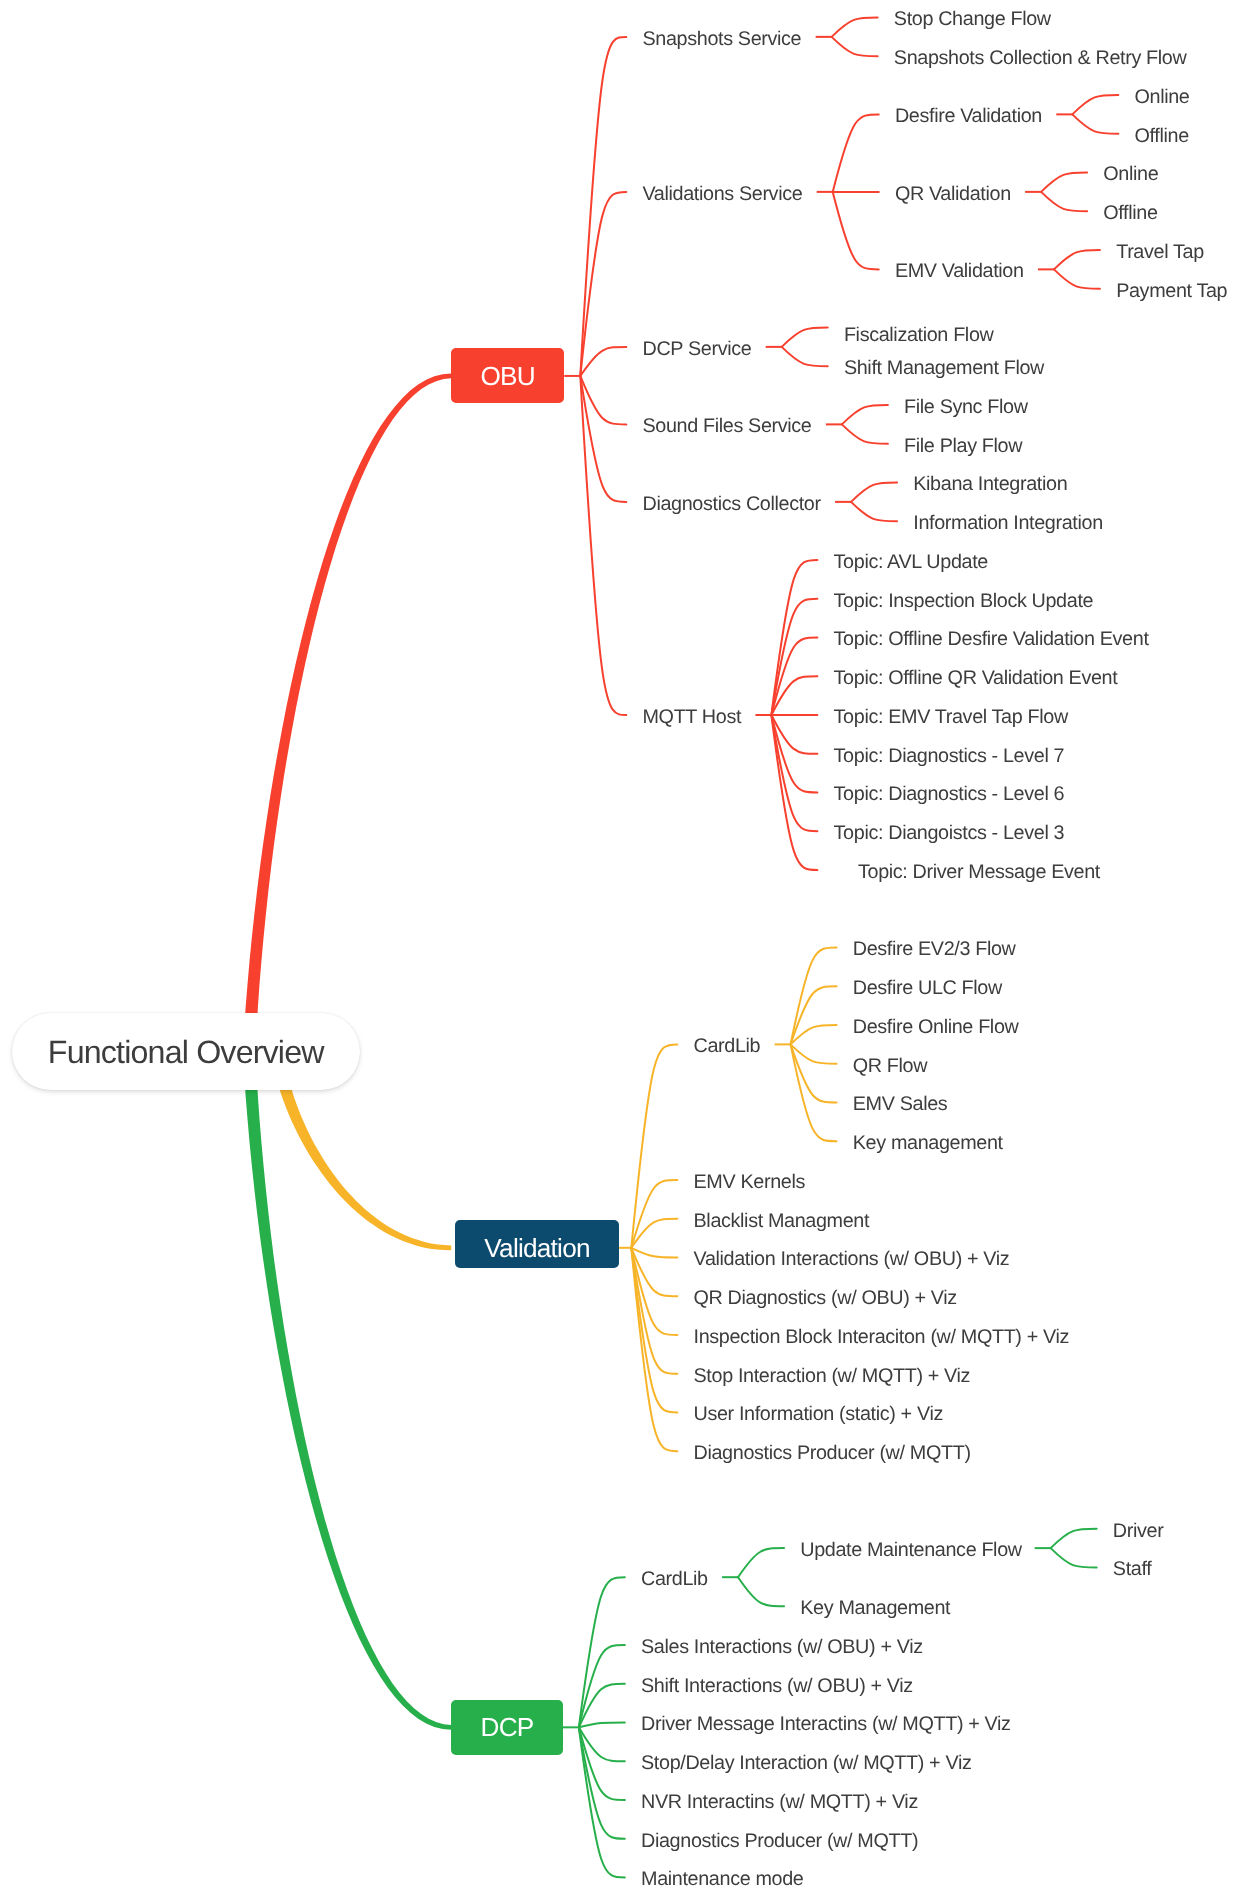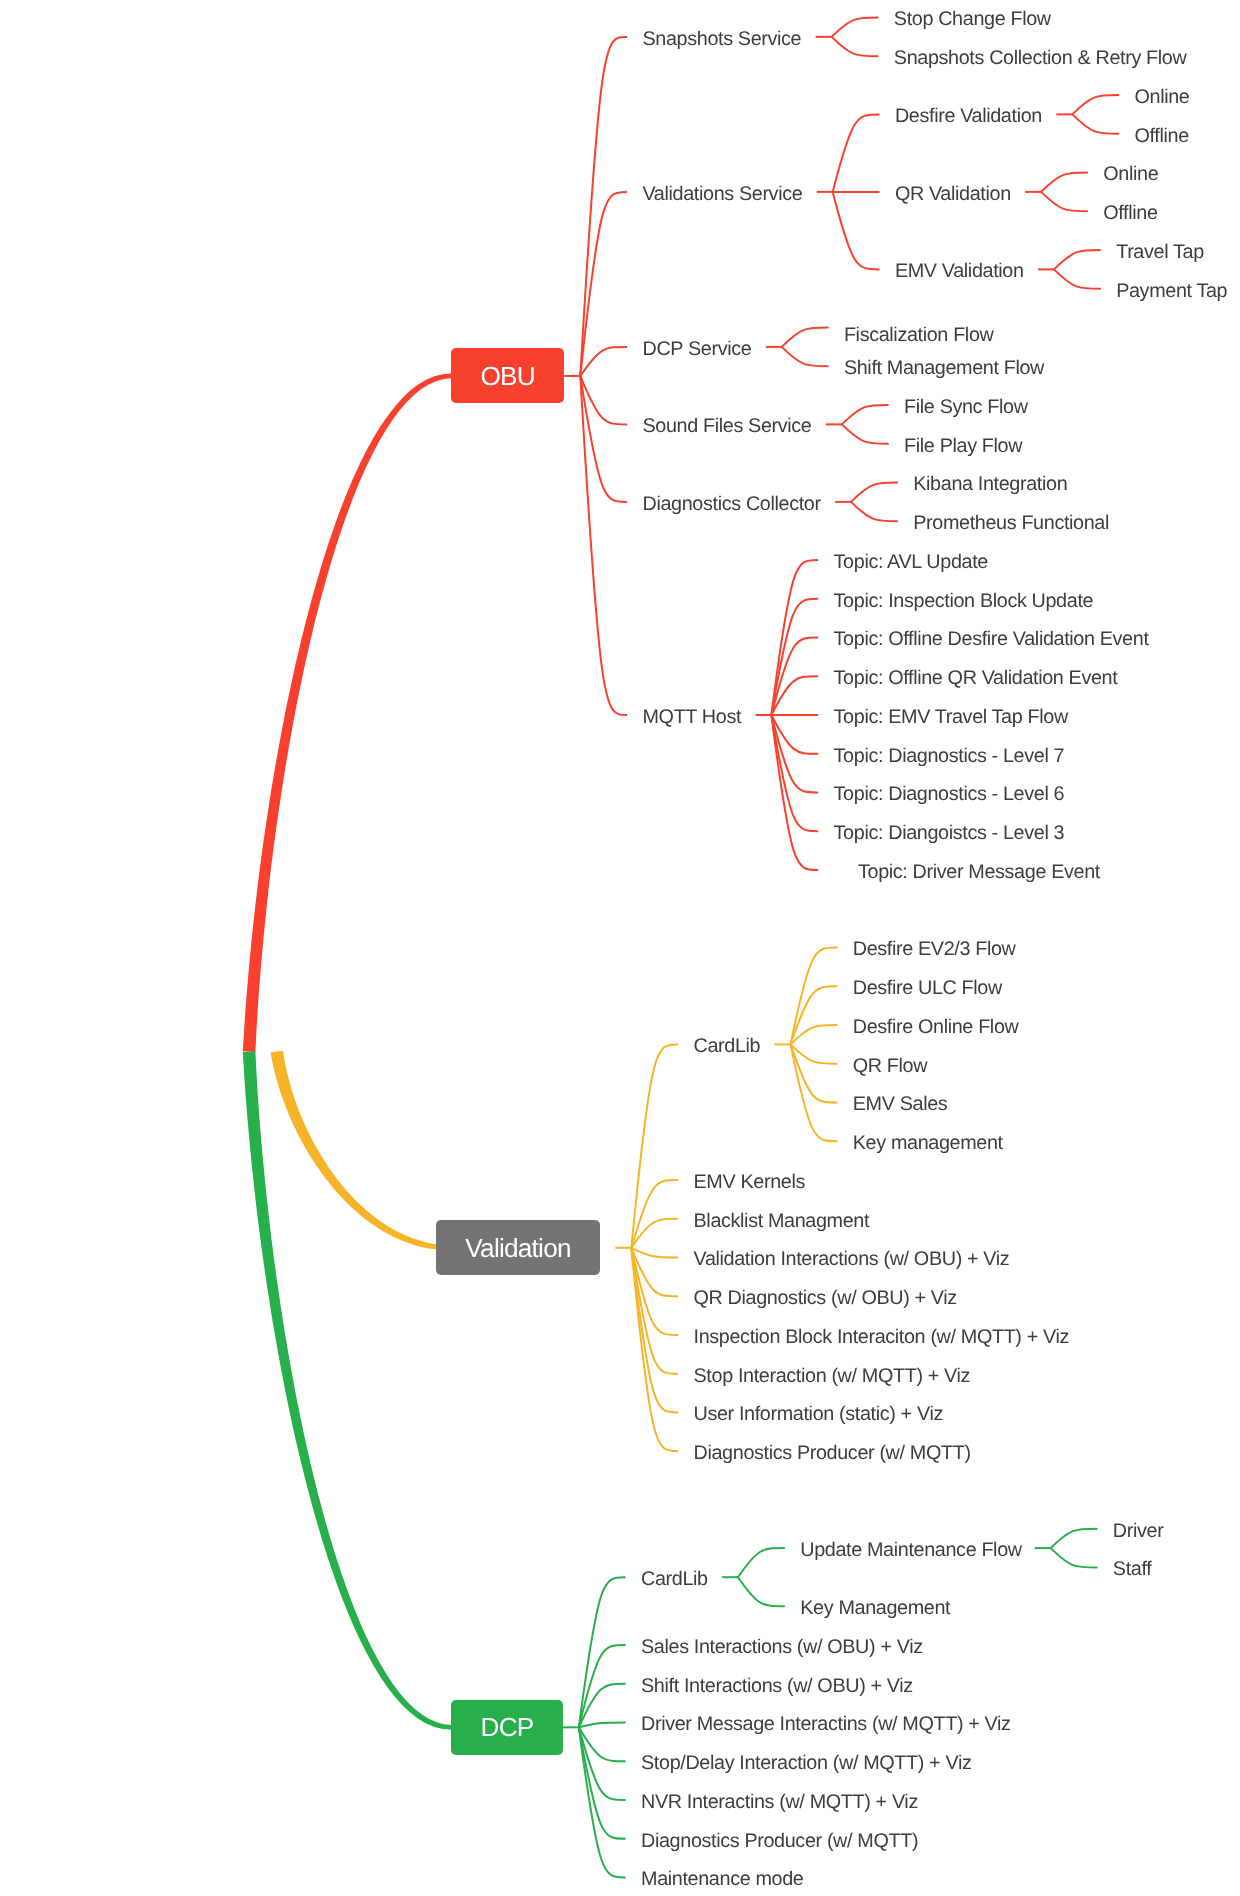--- a/index.html
+++ b/index.html
@@ -96,20 +96,23 @@
 <path d="M1050.65,1548.12 C1070.43,1567.50 1075.03,1567.50 1096.65,1567.50" stroke="#26af4a" stroke-width="2" fill="none" stroke-linecap="round"></path>
 <path d="M738.07,1577.19 C757.85,1606.25 762.45,1606.25 784.07,1606.25" stroke="#26af4a" stroke-width="2" fill="none" stroke-linecap="round"></path>
 <path d="M578.84,1727.34 C598.62,1645.00 603.22,1645.00 624.84,1645.00" stroke="#26af4a" stroke-width="2" fill="none" stroke-linecap="round"></path>
 <path d="M578.84,1727.34 C598.62,1683.75 603.22,1683.75 624.84,1683.75" stroke="#26af4a" stroke-width="2" fill="none" stroke-linecap="round"></path>
 <path d="M578.84,1727.34 C598.62,1722.50 603.22,1722.50 624.84,1722.50" stroke="#26af4a" stroke-width="2" fill="none" stroke-linecap="round"></path>
 <path d="M578.84,1727.34 C598.62,1761.25 603.22,1761.25 624.84,1761.25" stroke="#26af4a" stroke-width="2" fill="none" stroke-linecap="round"></path>
 <path d="M578.84,1727.34 C598.62,1800.00 603.22,1800.00 624.84,1800.00" stroke="#26af4a" stroke-width="2" fill="none" stroke-linecap="round"></path>
 <path d="M578.84,1727.34 C598.62,1838.75 603.22,1838.75 624.84,1838.75" stroke="#26af4a" stroke-width="2" fill="none" stroke-linecap="round"></path>
 <path d="M578.84,1727.34 C598.62,1877.50 603.22,1877.50 624.84,1877.50" stroke="#26af4a" stroke-width="2" fill="none" stroke-linecap="round"></path>
 </svg>
+<div class="root-node" style="left:12.00px;top:1013.14px;width:347.64px;height:77.00px">
+      <span style="left:35.80px;top:22.40px">Functional Overview</span>
+    </div>
 <div class="node-box" style="left:451.20px;top:348.44px;width:113.10px;height:55.00px;background:#f7402e">
       <span style="top:14.60px">OBU</span>
     </div>
 <div class="node-label" style="left:642.50px;top:29.86px">Snapshots Service</div>
 <div class="node-label" style="left:893.83px;top:10.49px">Stop Change Flow</div>
 <div class="node-label" style="left:893.83px;top:49.24px">Snapshots Collection &amp; Retry Flow</div>
 <div class="node-label" style="left:642.50px;top:184.86px">Validations Service</div>
 <div class="node-label" style="left:894.93px;top:107.36px">Desfire Validation</div>
 <div class="node-label" style="left:1134.51px;top:87.99px">Online</div>
 <div class="node-label" style="left:1134.51px;top:126.74px">Offline</div>
@@ -120,32 +123,32 @@
 <div class="node-label" style="left:1116.16px;top:242.99px">Travel Tap</div>
 <div class="node-label" style="left:1116.16px;top:281.74px">Payment Tap</div>
 <div class="node-label" style="left:642.50px;top:339.86px">DCP Service</div>
 <div class="node-label" style="left:843.90px;top:326px">Fiscalization Flow</div>
 <div class="node-label" style="left:843.90px;top:359.24px">Shift Management Flow</div>
 <div class="node-label" style="left:642.50px;top:417.36px">Sound Files Service</div>
 <div class="node-label" style="left:904.09px;top:397.99px">File Sync Flow</div>
 <div class="node-label" style="left:904.09px;top:436.74px">File Play Flow</div>
 <div class="node-label" style="left:642.50px;top:494.86px">Diagnostics Collector</div>
 <div class="node-label" style="left:913.25px;top:475.49px">Kibana Integration</div>
-<div class="node-label" style="left:913.25px;top:514.24px">Prometheus Functional</div>
+<div class="node-label" style="left:913.25px;top:514.24px">Information Integration</div>
 <div class="node-label" style="left:642.50px;top:707.99px">MQTT Host</div>
 <div class="node-label" style="left:833.60px;top:552.99px">Topic: AVL Update</div>
 <div class="node-label" style="left:833.60px;top:591.74px">Topic: Inspection Block Update</div>
 <div class="node-label" style="left:833.60px;top:630.49px">Topic: Offline Desfire Validation Event</div>
 <div class="node-label" style="left:833.60px;top:669.24px">Topic: Offline QR Validation Event</div>
 <div class="node-label" style="left:833.60px;top:707.99px">Topic: EMV Travel Tap Flow</div>
 <div class="node-label" style="left:833.60px;top:746.74px">Topic: Diagnostics - Level 7</div>
 <div class="node-label" style="left:833.60px;top:785.49px">Topic: Diagnostics - Level 6</div>
 <div class="node-label" style="left:833.60px;top:824.24px">Topic: Diangoistcs - Level 3</div>
 <div class="node-label" style="left:858px;top:862.99px">Topic: Driver Message Event</div>
-<div class="node-box" style="left:436px;top:1220.31px;width:164.14px;height:55.00px;background:#737373">
+<div class="node-box" style="left:455px;top:1220.31px;width:164.14px;height:48px;background:#0c4a6e">
       <span style="top:14.60px">Validation</span>
     </div>
 <div class="node-label" style="left:693.54px;top:1037.36px">CardLib</div>
 <div class="node-label" style="left:852.77px;top:940.49px">Desfire EV2/3 Flow</div>
 <div class="node-label" style="left:852.77px;top:979.24px">Desfire ULC Flow</div>
 <div class="node-label" style="left:852.77px;top:1017.99px">Desfire Online Flow</div>
 <div class="node-label" style="left:852.77px;top:1056.74px">QR Flow</div>
 <div class="node-label" style="left:852.77px;top:1095.49px">EMV Sales</div>
 <div class="node-label" style="left:852.77px;top:1134.24px">Key management</div>
 <div class="node-label" style="left:693.54px;top:1172.99px">EMV Kernels</div>

